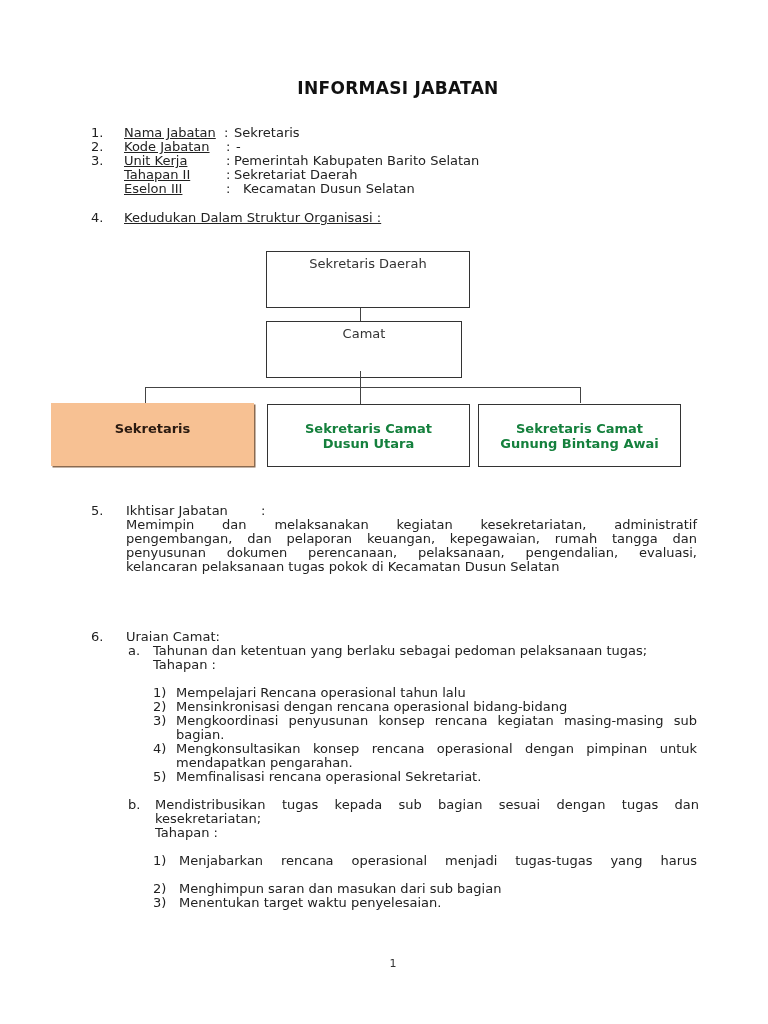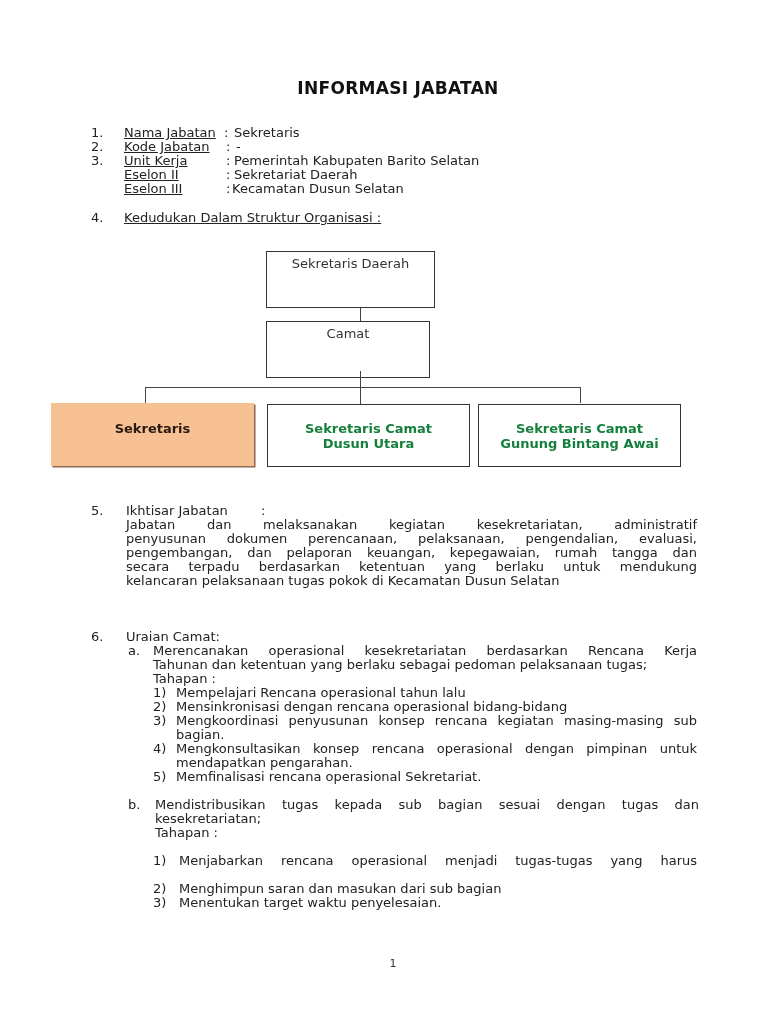--- a/index.html
+++ b/index.html
@@ -35,38 +35,38 @@
   <div class="abs line num" style="top:140px">2.</div>
   <div class="abs line lab" style="top:140px">Kode Jabatan</div>
   <div class="abs line" style="top:140px;left:226px">:</div>
   <div class="abs line" style="top:140px;left:236px">-</div>
 
   <div class="abs line num" style="top:154px">3.</div>
   <div class="abs line lab" style="top:154px">Unit Kerja</div>
   <div class="abs line" style="top:154px;left:226px">:</div>
   <div class="abs line" style="top:154px;left:234px">Pemerintah Kabupaten Barito Selatan</div>
 
-  <div class="abs line lab" style="top:168px">Eselon II</div>
+  <div class="abs line lab" style="top:168px">Tahapan II</div>
   <div class="abs line" style="top:168px;left:226px">:</div>
   <div class="abs line" style="top:168px;left:234px">Sekretariat Daerah</div>
 
   <div class="abs line lab" style="top:182px">Eselon III</div>
   <div class="abs line" style="top:182px;left:226px">:</div>
-  <div class="abs line" style="top:182px;left:232px">Kecamatan Dusun Selatan</div>
+  <div class="abs line" style="top:182px;left:243px">Kecamatan Dusun Selatan</div>
 </div>
 
 <div class="abs line num" style="top:211px">4.</div>
 <div class="abs line lab" style="top:211px">Kedudukan Dalam Struktur Organisasi :</div>
 
 <div>
-  <div class="box top-text" style="left:266px;top:251px;width:169px;height:57px">
+  <div class="box top-text" style="left:266px;top:251px;width:204px;height:57px">
     <span class="t">Sekretaris Daerah</span>
   </div>
   <div class="conn" style="left:360px;top:308px;width:1.2px;height:13px"></div>
-  <div class="box top-text" style="left:266px;top:321px;width:164px;height:57px">
+  <div class="box top-text" style="left:266px;top:321px;width:196px;height:57px">
     <span class="t">Camat</span>
   </div>
   <div class="conn" style="left:360px;top:371px;width:1.2px;height:33px"></div>
   <div class="conn" style="left:145px;top:387px;width:436px;height:1.2px"></div>
   <div class="conn" style="left:145px;top:387px;width:1.2px;height:16px"></div>
   <div class="conn" style="left:580px;top:387px;width:1.2px;height:16px"></div>
 
   <div class="box bold-text hl" style="left: 51px; top: 403px; width: 203px; height: 63px; background: rgb(247, 193, 147);">
     <div>
       <span class="t">Sekretaris</span>
@@ -83,33 +83,31 @@
       <span class="t">Sekretaris Camat</span>
       <span class="t">Gunung Bintang Awai</span>
     </div>
   </div>
 </div>
 
 <div class="abs line num" style="top:504px">5.</div>
 <div class="abs line" style="top:504px;left:126px">Ikhtisar Jabatan</div>
 <div class="abs line" style="top:504px;left:261px">:</div>
 <div class="para" style="top:518px">
-  <span class="jl">Jabatan dan melaksanakan kegiatan kesekretariatan, administratif</span>
+  <span class="jl">Memimpin dan melaksanakan kegiatan kesekretariatan, administratif</span>
+  <span class="jl">pengembangan, dan pelaporan keuangan, kepegawaian, rumah tangga dan</span>
   <span class="jl">penyusunan dokumen perencanaan, pelaksanaan, pengendalian, evaluasi,</span>
-  <span class="jl">pengembangan, dan pelaporan keuangan, kepegawaian, rumah tangga dan</span>
-  <span class="jl">secara terpadu berdasarkan ketentuan yang berlaku untuk mendukung</span>
   <span class="pl">kelancaran pelaksanaan tugas pokok di Kecamatan Dusun Selatan</span>
 </div>
 
 <div class="abs line num" style="top:630px">6.</div>
 <div class="abs line" style="top:630px;left:126px">Uraian Camat:</div>
 
 <div class="abs line" style="top:644px;left:128px">a.</div>
 <div class="para" style="top:644px;left:153px;width:544px">
-  <span class="jl">Merencanakan operasional  kesekretariatan berdasarkan Rencana Kerja</span>
   <span class="pl">Tahunan dan ketentuan yang berlaku sebagai pedoman pelaksanaan tugas;</span>
   <span class="pl">Tahapan :</span>
 </div>
 <div>
   <div class="abs line" style="top:686px;left:153px">1)</div>
   <div class="abs line" style="top:686px;left:176px">Mempelajari Rencana operasional tahun lalu</div>
 
   <div class="abs line" style="top:700px;left:153px">2)</div>
   <div class="abs line" style="top:700px;left:176px">Mensinkronisasi dengan rencana operasional bidang-bidang</div>
 

